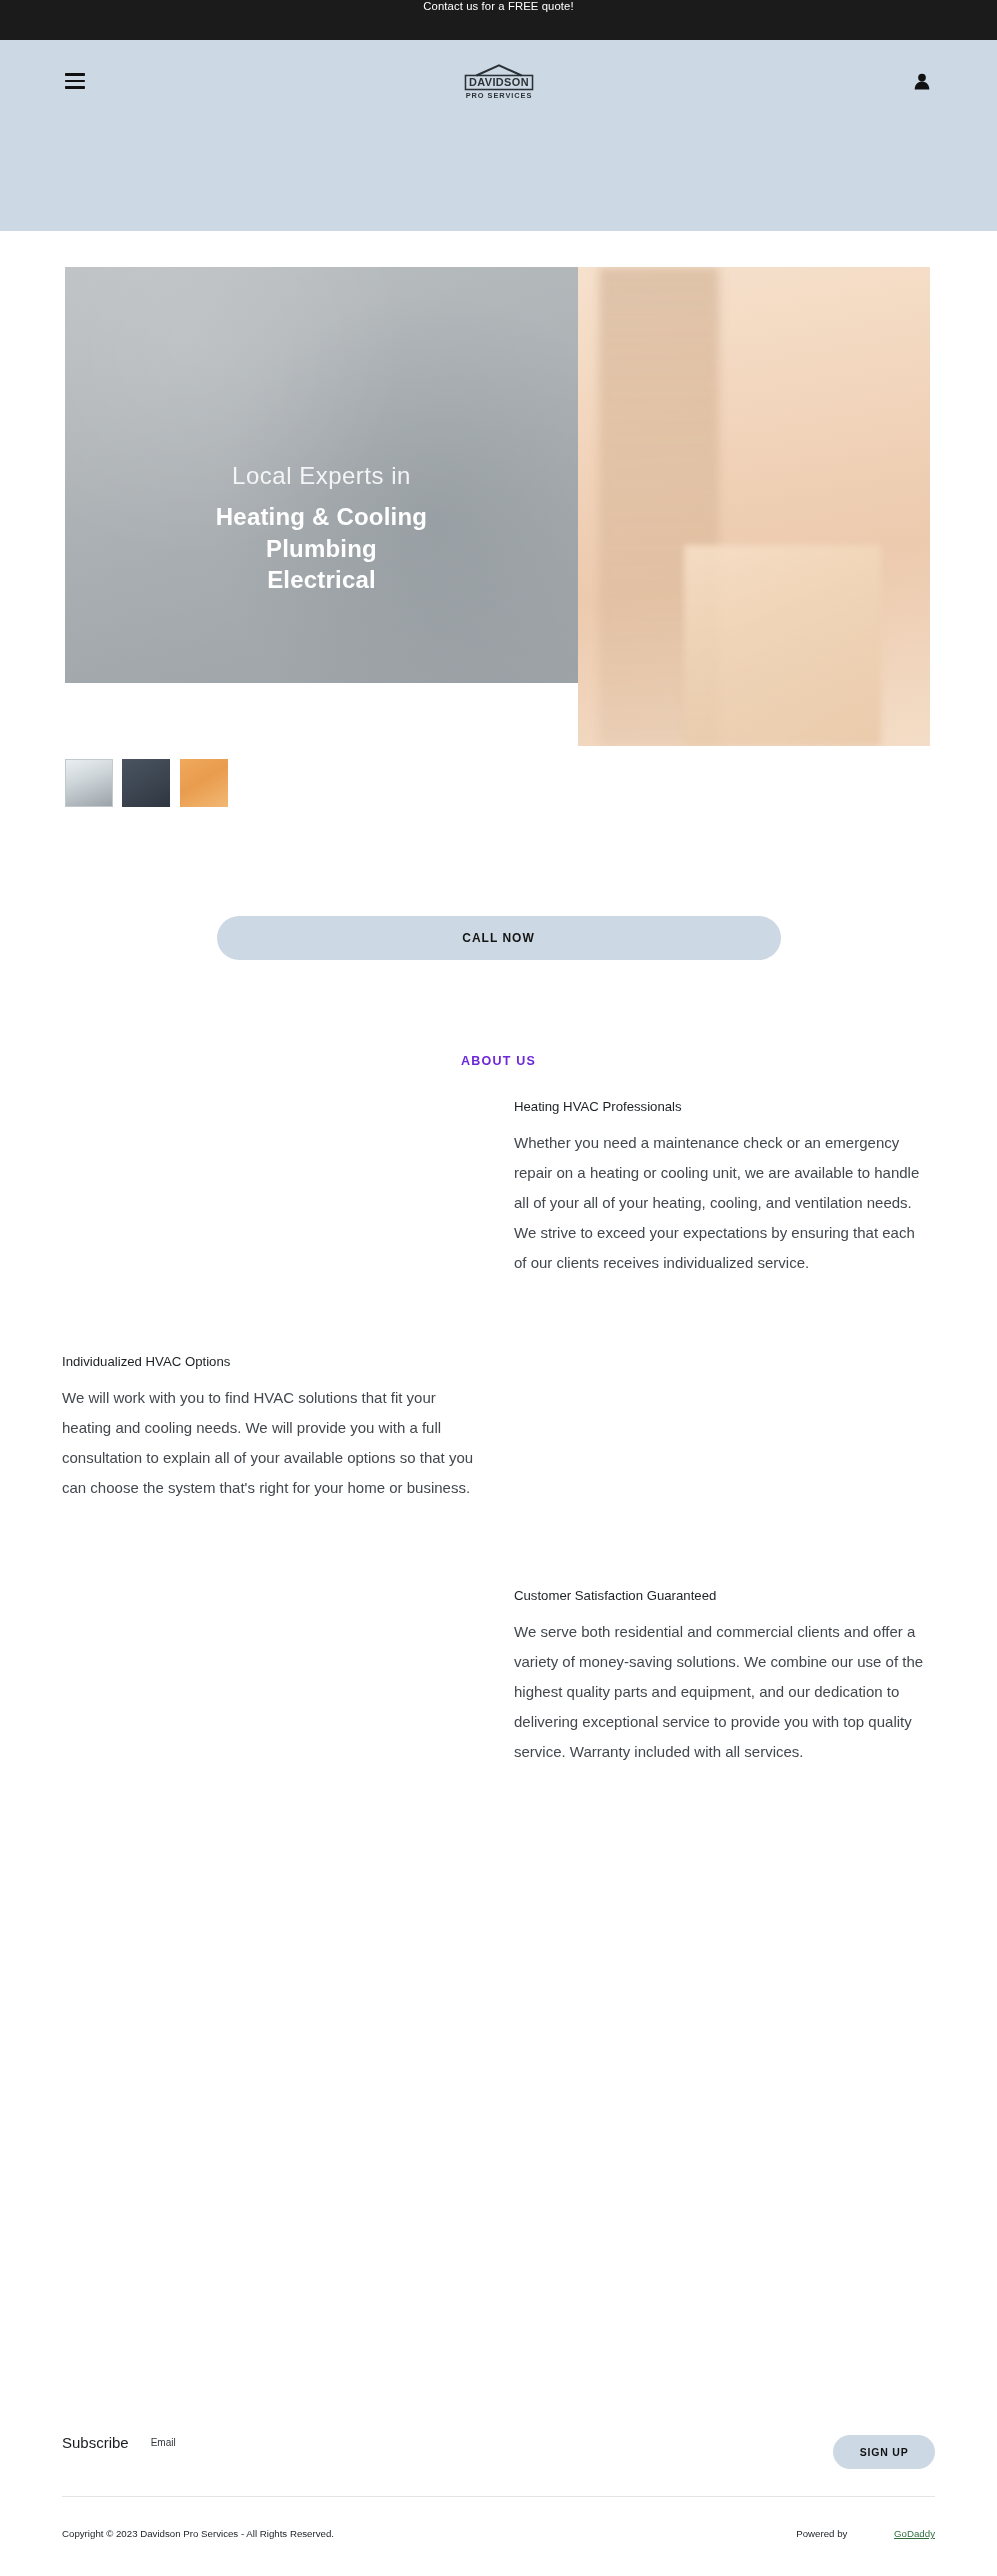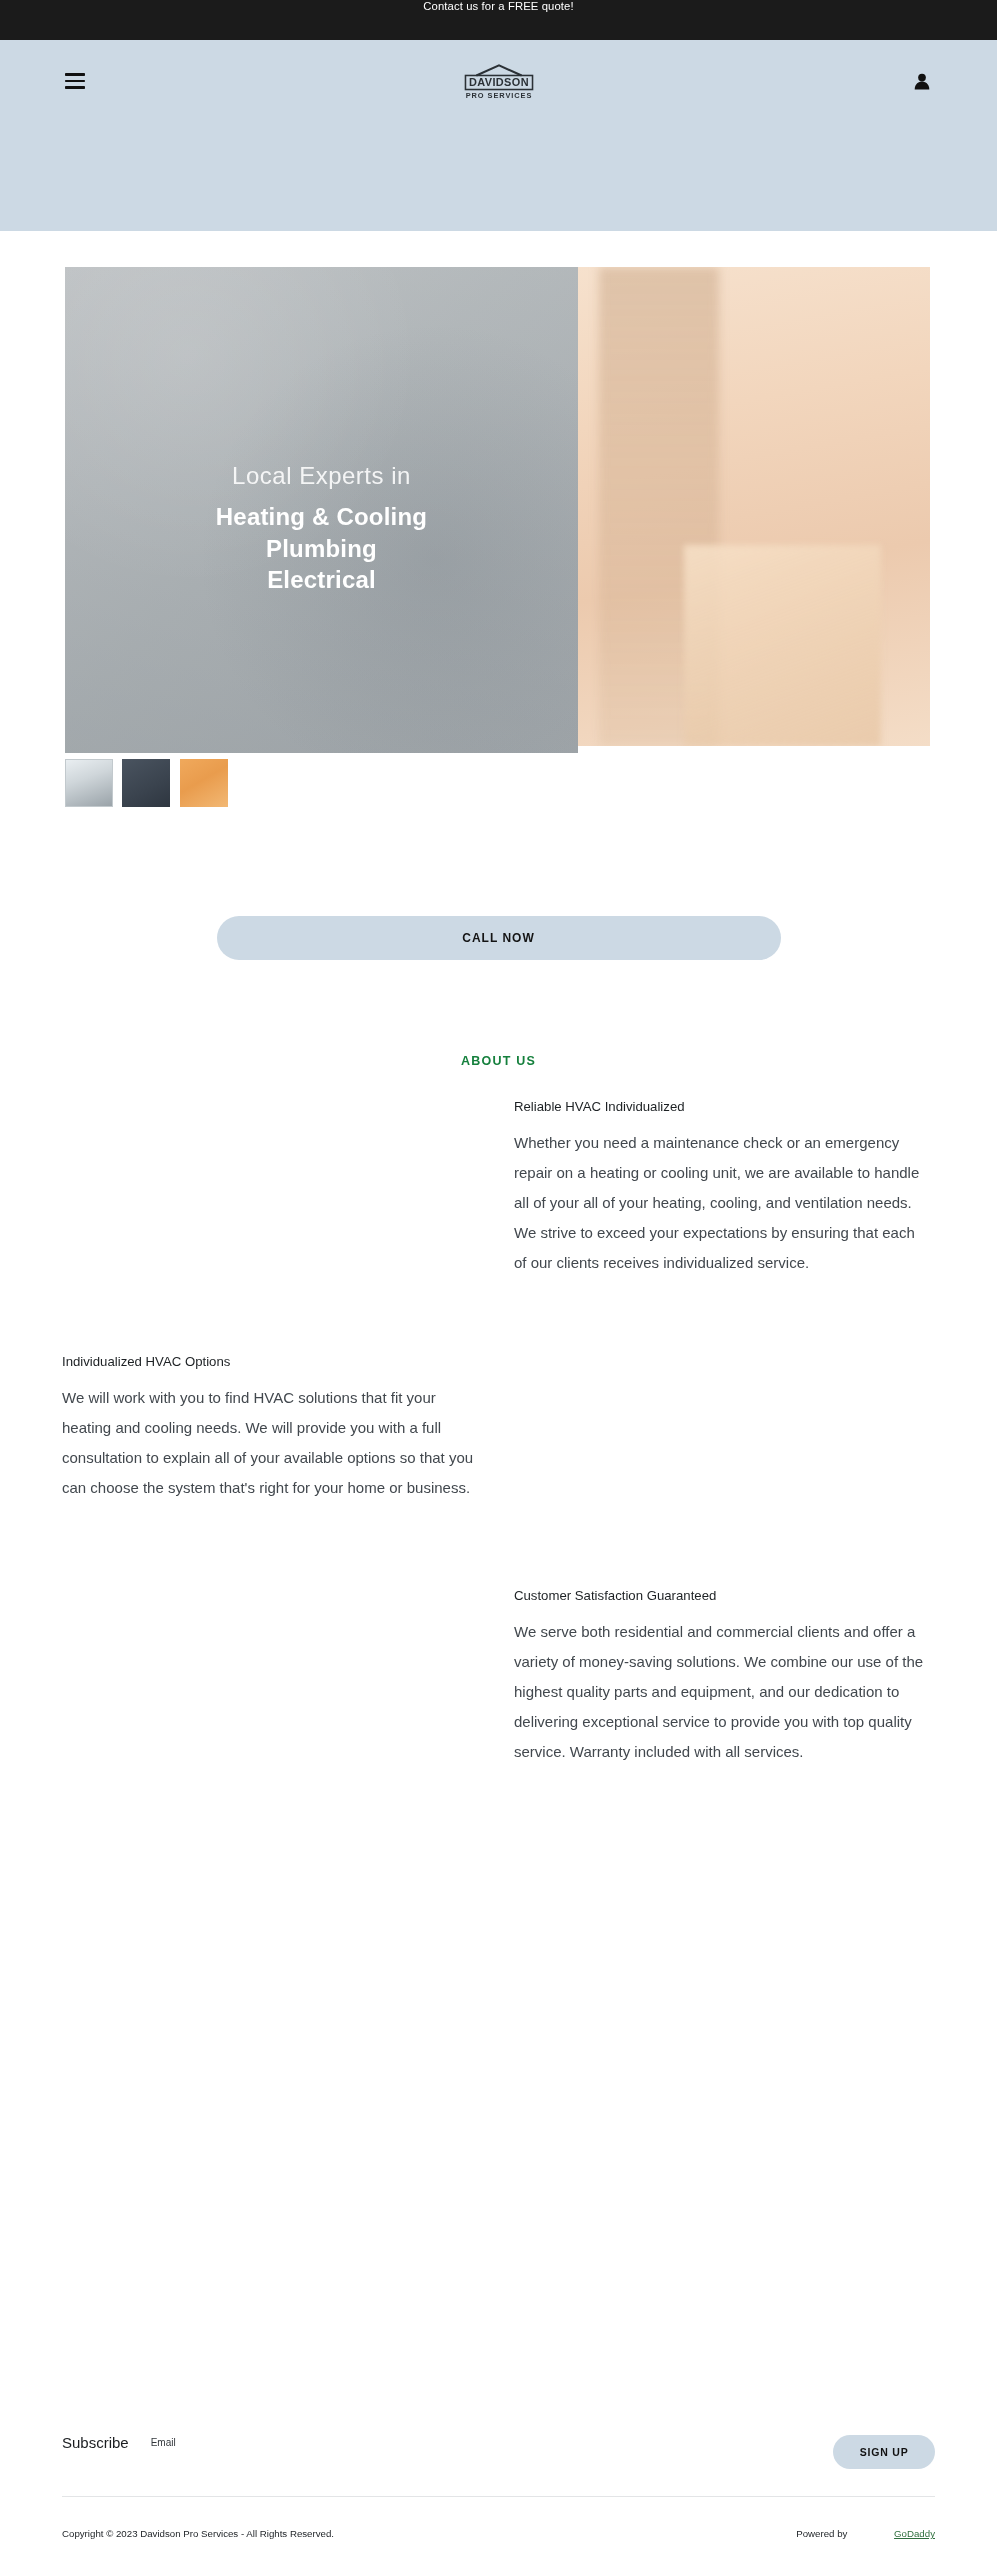--- a/index.html
+++ b/index.html
@@ -85,21 +85,21 @@
   
   .hero-wrap {
     position: relative;
     margin: 36px 65px 0 65px;
     height: 479px;
     display: flex;
   }
   .hero-left {
     position: relative;
     width: 513px;
-    height: 486px;
+    height: 416px;
     background:
       linear-gradient(180deg, rgba(150,156,160,.22), rgba(120,128,134,.38)),
       linear-gradient(135deg, #c9ccce 0%, #bcc1c3 45%, #b3b8bb 100%);
     overflow: hidden;
   }
   .hero-left::after {
     content: "";
     position: absolute;
     inset: 0;
     background:
@@ -236,21 +236,21 @@
     font-family: "Liberation Sans", sans-serif;
   }
 
   
   .about-heading {
     margin-top: 94px;
     text-align: center;
     font-size: 12.5px;
     font-weight: 700;
     letter-spacing: 1.2px;
-    color: #15803d;
+    color: #6d28d9;
   }
 
   .feature-block {
     position: absolute;
     width: 413px;
   }
   .feature-title {
     font-size: 13.2px;
     color: #1d2124;
     font-weight: 400;
@@ -392,21 +392,21 @@
     <div class="thumb thumb-3"></div>
   </div>
 
   <div class="callnow-row">
     <button class="call-now-btn">CALL NOW</button>
   </div>
 
   <div class="about-heading">ABOUT US</div>
 
   <div class="feature-block fb-1">
-    <div class="feature-title">Reliable HVAC Individualized</div>
+    <div class="feature-title">Heating HVAC Professionals</div>
     <div class="feature-text">Whether you need a maintenance check or an emergency repair on a heating or cooling unit, we are available to handle  all of your all of your heating, cooling, and ventilation needs.  We strive to exceed your expectations by ensuring that each of our clients receives individualized service.</div>
   </div>
 
   <div class="feature-block fb-2">
     <div class="feature-title">Individualized HVAC Options</div>
     <div class="feature-text">We will work with you to find HVAC solutions that fit your heating and cooling needs. We will provide you with a full consultation to explain all of your available options so that you can choose the system that's right for your home or business.</div>
   </div>
 
   <div class="feature-block fb-3">
     <div class="feature-title">Customer Satisfaction Guaranteed</div>

